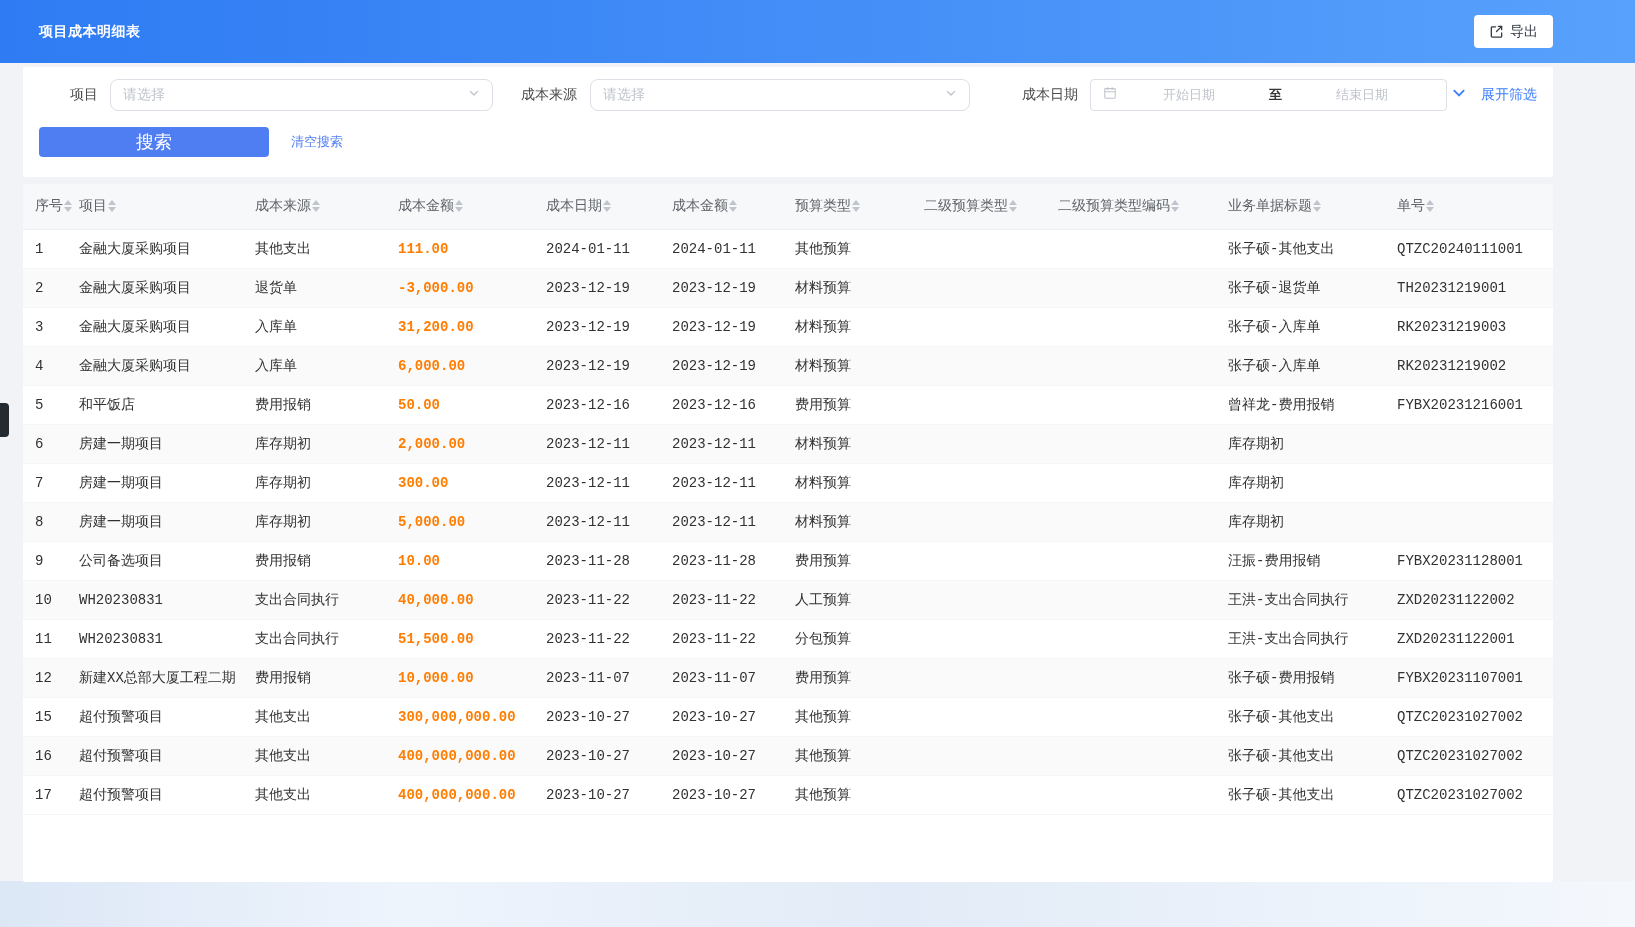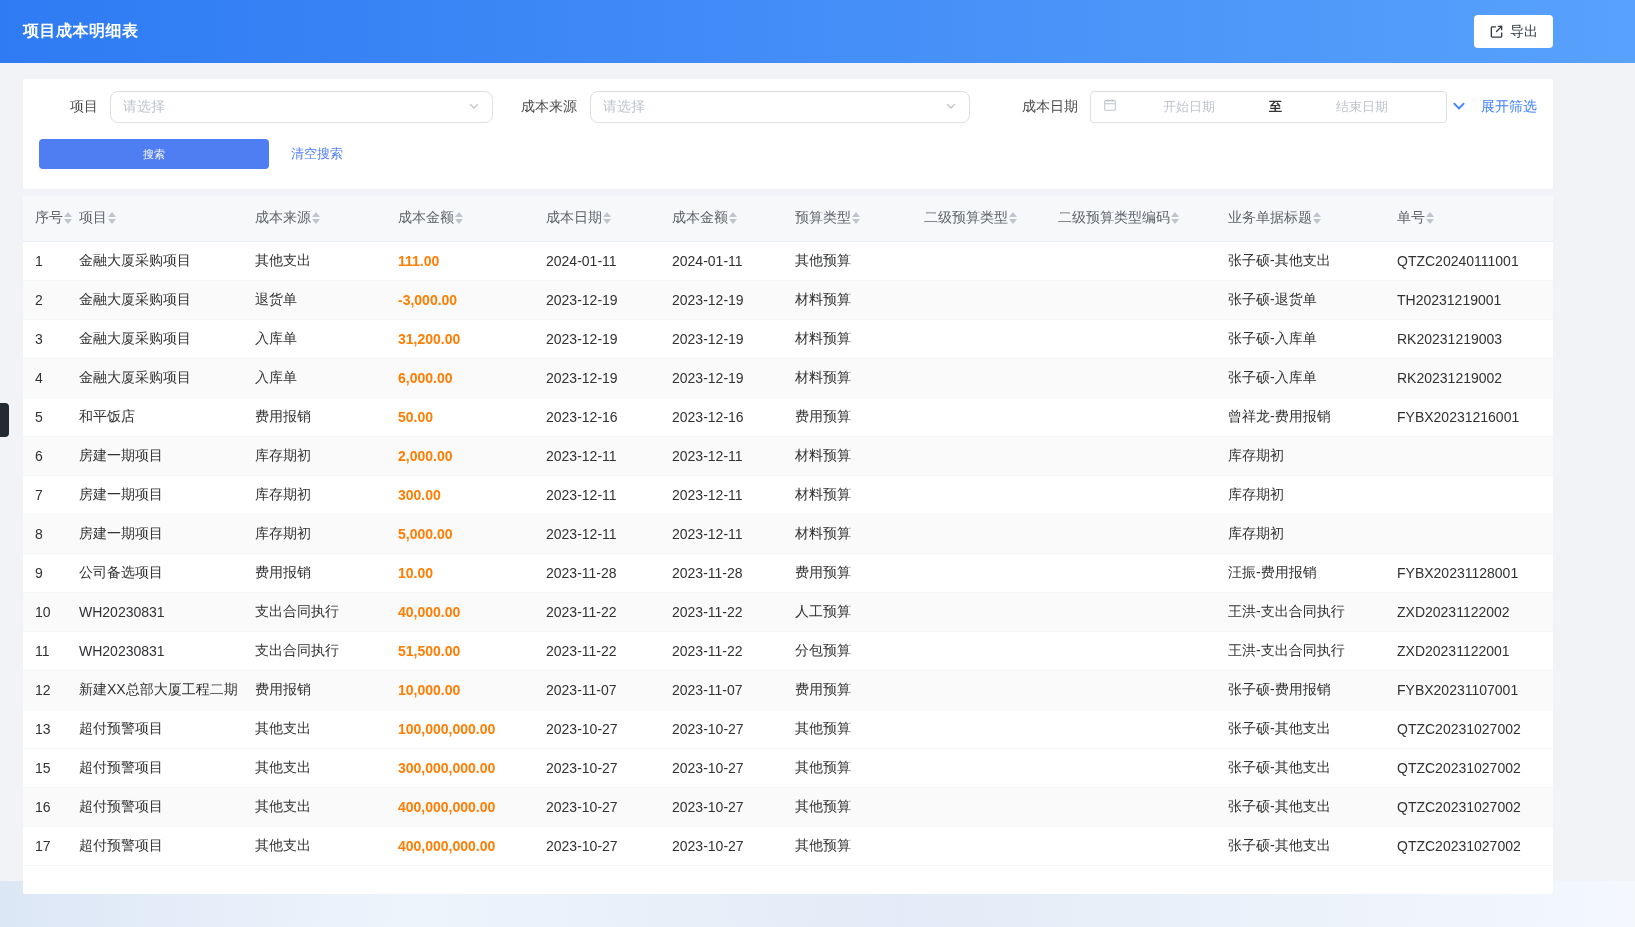--- a/index.html
+++ b/index.html
@@ -3,45 +3,45 @@
 <meta charset="utf-8">
 <style>
   * { box-sizing: border-box; }
   html,body { margin:0; padding:0; }
   body { font-family:"Liberation Sans","DejaVu Sans",sans-serif; }
 
   .app { position:relative; width:1635px; height:927px; background:#f1f3f7; overflow:hidden; }
 
   
   .topbar { position:relative; height:63px; background:linear-gradient(90deg,#2e7bf3 0%,#58a1fc 100%); display:flex; align-items:center; padding:0 23px; }
-  .page-title { margin:0; font-size:16px; font-weight:700; color:#ffffff; letter-spacing:.5px; }
+  .page-title { margin:16px; font-size:14px; font-weight:700; color:#ffffff; letter-spacing:.5px; }
   .export-btn { position:absolute; right:82px; top:15px; height:33px; padding:0 15px; background:#ffffff; border:none; border-radius:4px; display:inline-flex; align-items:center; gap:6px; font-size:14px; color:#333a45; cursor:pointer; font-family:inherit; }
   .export-btn svg { display:block; }
 
   
-  .content { position:relative; z-index:2; margin:16px 0 0 23px; width:1530px; }
+  .content { position:relative; z-index:2; margin:4px 0 0 23px; width:1530px;font-family:Liberation Mono, monospace; }
 
   
   .filter-card { background:#ffffff; border-radius:2px; padding:12px 16px 20px; height:110px; }
   .filter-row { display:flex; align-items:center; }
   .f-label { font-size:14px; color:#4a4a4a; text-align:right; flex:0 0 auto; }
   .f-label.project { width:59px; margin-right:12px; }
   .f-label.source  { width:56px; margin-left:28px; margin-right:13px; }
   .f-label.date    { width:56px; margin-left:52px; margin-right:12px; }
   .select { height:32px; border:1px solid #dcdfe6; border-radius:8px; background:#fff; display:flex; align-items:center; justify-content:space-between; padding:0 12px; cursor:pointer; flex:0 0 auto; }
   .select.project { width:383px; }
   .select.source  { width:380px; }
   .placeholder { color:#bfc4cc; font-size:14px; }
   .date-range { width:357px; height:32px; border:1px solid #dcdfe6; border-radius:4px; background:#fff; display:flex; align-items:center; padding:0 12px; cursor:pointer; flex:0 0 auto; }
   .date-range .ph { flex:1; text-align:center; color:#bfc4cc; font-size:13px; }
   .date-range .sep { padding:0 8px; color:#333; font-size:13px; font-weight:700; }
   .expand-link { margin-left:auto; display:inline-flex; align-items:center; gap:15px; color:#3d7fff; font-size:14px; cursor:pointer; text-decoration:none; }
 
   .filter-actions { margin-top:16px; display:flex; align-items:center; }
-  .search-btn { width:230px; height:30px; background:#4f7df2; border:none; border-radius:4px; color:#fff; font-size:11px; cursor:pointer; font-family:inherit; }
+  .search-btn { width:230px; height:30px; background:#4f7df2; border:none; border-radius:4px; color:#fff; font-size:18px; cursor:pointer; font-family:inherit; }
   .clear-link { margin-left:22px; color:#4f7df2; font-size:13px; cursor:pointer; text-decoration:none; }
 
   
   .table-card { margin-top:7px; background:#ffffff; border-radius:2px; height:698px; overflow:hidden; }
   table { width:100%; border-collapse:collapse; table-layout:fixed; }
   thead th { height:45px; background:#f7f8fa; font-size:14px; font-weight:500; color:#5f6368; text-align:left; padding:0 0 0 12px; white-space:nowrap; overflow:visible; border-bottom:1px solid #ebeef5; }
   tbody td { height:39px; font-size:14px; color:#303133; padding:0 0 0 12px; white-space:nowrap; overflow:hidden; text-overflow:ellipsis; border-bottom:1px solid #f5f6f8; }
   tbody tr.striped td { background:#fafafa; }
   td.amount { color:#ff7d00; font-weight:700; }
 
@@ -387,33 +387,20 @@
               <td class="col-3 amount">10,000.00</td>
               <td class="col-4">2023-11-07</td>
               <td class="col-5">2023-11-07</td>
               <td class="col-6">费用预算</td>
               <td class="col-7"></td>
               <td class="col-8"></td>
               <td class="col-9">张子硕-费用报销</td>
               <td class="col-10">FYBX20231107001</td>
             </tr>
             <tr>
-              <td class="col-0">13</td>
-              <td class="col-1">超付预警项目</td>
-              <td class="col-2">其他支出</td>
-              <td class="col-3 amount">100,000,000.00</td>
-              <td class="col-4">2023-10-27</td>
-              <td class="col-5">2023-10-27</td>
-              <td class="col-6">其他预算</td>
-              <td class="col-7"></td>
-              <td class="col-8"></td>
-              <td class="col-9">张子硕-其他支出</td>
-              <td class="col-10">QTZC20231027002</td>
-            </tr>
-            <tr>
               <td class="col-0">15</td>
               <td class="col-1">超付预警项目</td>
               <td class="col-2">其他支出</td>
               <td class="col-3 amount">300,000,000.00</td>
               <td class="col-4">2023-10-27</td>
               <td class="col-5">2023-10-27</td>
               <td class="col-6">其他预算</td>
               <td class="col-7"></td>
               <td class="col-8"></td>
               <td class="col-9">张子硕-其他支出</td>

